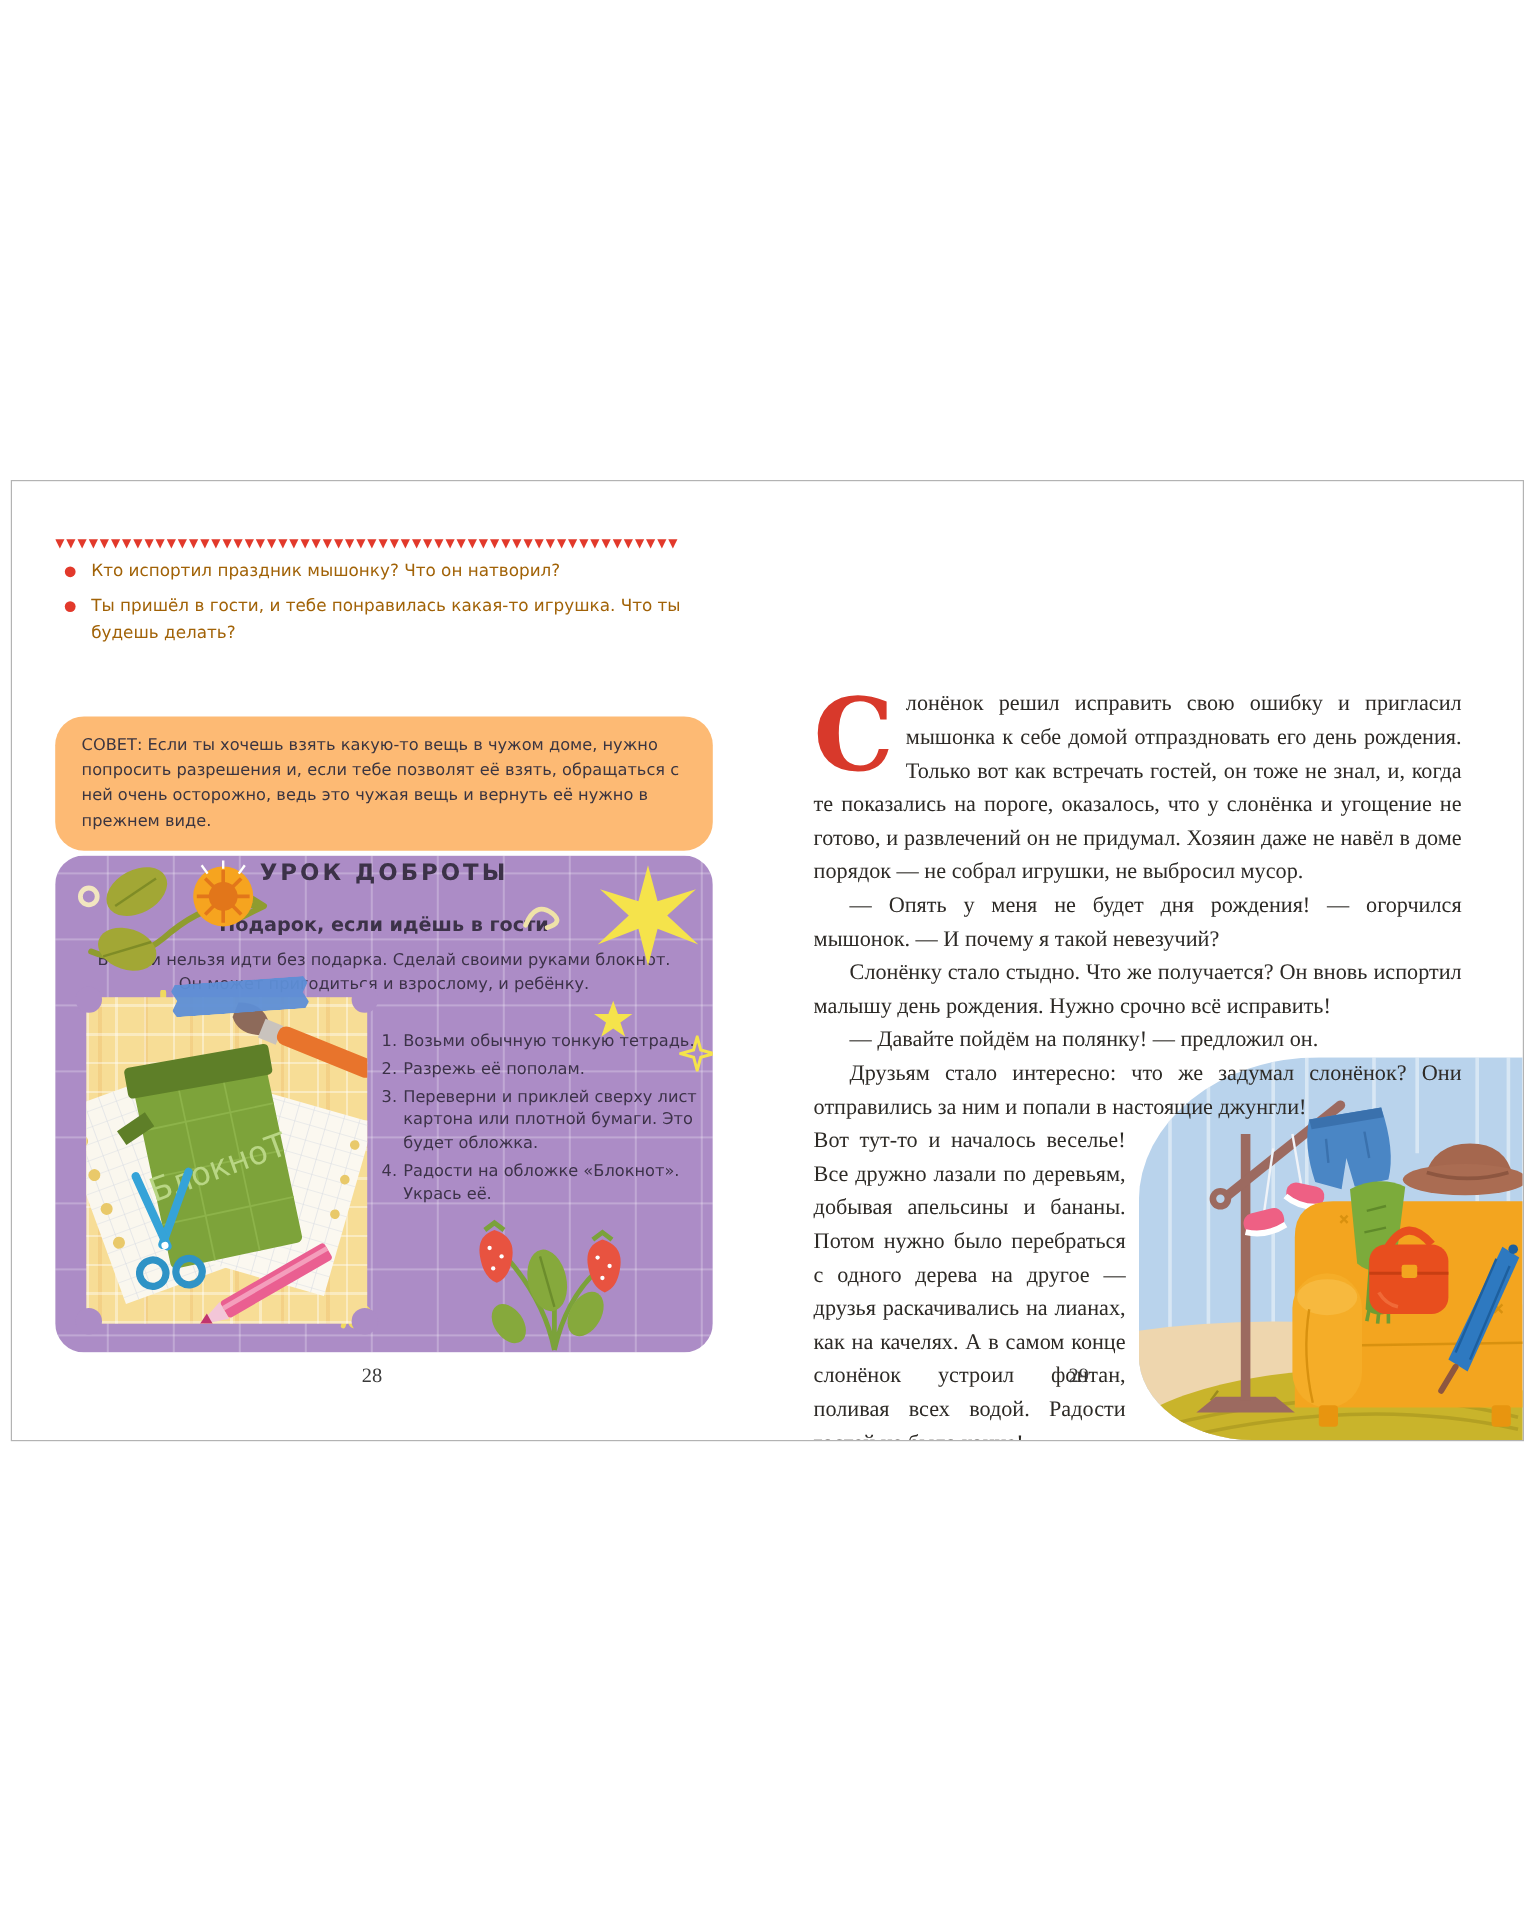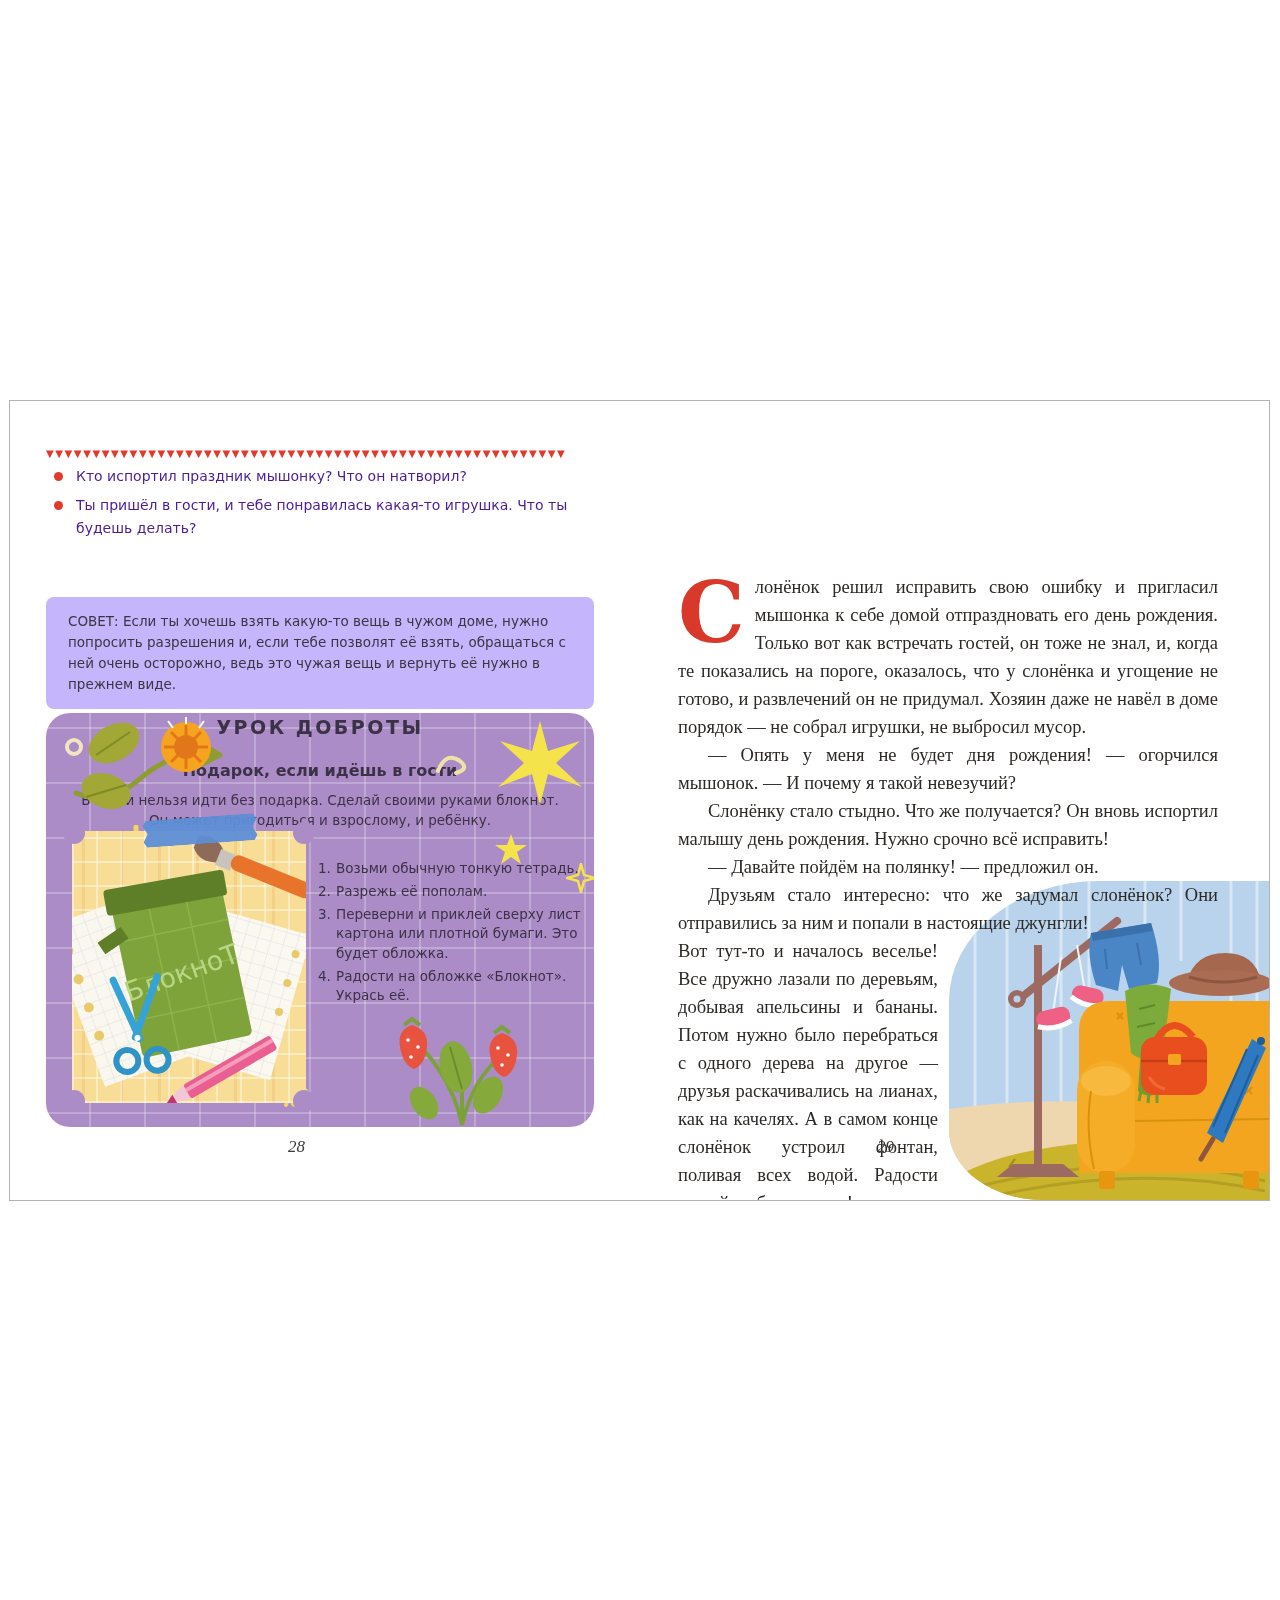--- a/index.html
+++ b/index.html
@@ -10,24 +10,24 @@
          border:1px solid #b3b3b3;box-sizing:border-box;background:#fff;overflow:hidden;}
   .page{position:absolute;top:0;height:799px;}
   .lp{left:0;width:630px;}
   .rp{left:630px;width:629px;}
 
   
   .tri-strip{left:36px;top:47px;width:548px;height:14px;overflow:hidden;white-space:nowrap;
              color:#e2392b;font-size:10px;letter-spacing:1.6px;line-height:12px;}
   .questions{left:36px;top:64px;width:552px;list-style:none;margin:0;padding:0;}
   .questions li{position:relative;padding-left:30px;margin-bottom:5px;
-                color:#4c1d95;font-size:14px;line-height:1.68;font-weight:500;}
+                color:#a16207;font-size:14px;line-height:1.68;font-weight:500;}
   .dot{position:absolute;left:8px;top:7px;width:9px;height:9px;border-radius:50%;background:#e2392b;}
-  .tip-box{left:36px;top:196px;width:548px;box-sizing:border-box;border-radius:8px;
-           background:#c4b5fd;color:#3b3540;font-size:13.5px;line-height:1.55;
+  .tip-box{left:36px;top:196px;width:548px;box-sizing:border-box;border-radius:24px;
+           background:#fdba74;color:#3b3540;font-size:13.5px;line-height:1.55;
            padding:14px 22px;min-height:98px;}
 
   .panel{left:36px;top:312px;width:548px;height:414px;border-radius:24px;background:#ac8cc6;
          background-image:linear-gradient(rgba(255,255,255,.24) 2px,transparent 2px),
                           linear-gradient(90deg,rgba(255,255,255,.24) 2px,transparent 2px);
          background-size:55px 55px;background-position:-12px 14px;overflow:hidden;}
   .panel-title{left:0;top:3px;width:100%;text-align:center;font-size:19px;font-weight:700;
                color:#3c3248;letter-spacing:2.5px;}
   .panel-sub{left:0;top:48px;width:100%;text-align:center;font-size:16px;font-weight:600;color:#3c3248;}
   .panel-intro{left:50%;transform:translateX(-50%);top:78px;width:480px;text-align:center;
@@ -38,21 +38,21 @@
                        repeating-linear-gradient(90deg,rgba(226,150,60,.18) 10px 13px,transparent 13px 48px);}
   .notch{position:absolute;width:22px;height:22px;border-radius:50%;background:#ac8cc6;}
   .n1{left:-9px;top:-9px}.n2{right:-9px;top:-9px}.n3{left:-9px;bottom:-9px}.n4{right:-9px;bottom:-9px}
   .washi{left:97px;top:104px;width:114px;height:27px;background:#5d8ed6;opacity:.95;
          transform:rotate(-4deg);
          clip-path:polygon(3% 0,97% 0,100% 20%,96% 50%,100% 80%,97% 100%,3% 100%,0 80%,4% 50%,0 20%);}
   .steps{left:272px;top:146px;width:268px;margin:0;padding:0;list-style:none;
          color:#3c3248;font-size:13.5px;line-height:1.42;}
   .steps li{display:flex;margin-bottom:4px;}
   .snum{flex:none;width:18px;}
-  .pn{font-family:"Liberation Serif",serif;font-size:17px;color:#3a3a3a;width:44px;font-style:italic;}
+  .pn{font-family:"Liberation Serif",serif;font-size:17px;color:#3a3a3a;width:44px;text-align:center;}
   .pn28{left:278px;top:736px;}
   .pn29{left:237px;top:736px;}
 
   
   .rp-title{left:5px;top:31px;width:610px;text-align:center;
             font-family:"DejaVu Serif",serif;font-weight:700;font-size:33px;color:#1ca49c;}
   .rp-text{left:38px;top:172px;width:540px;font-family:"Liberation Serif",serif;
            font-size:18.5px;line-height:28px;color:#2d2a26;text-align:justify;}
   .rp-text p{margin:0;}
   .ind{text-indent:30px;}

